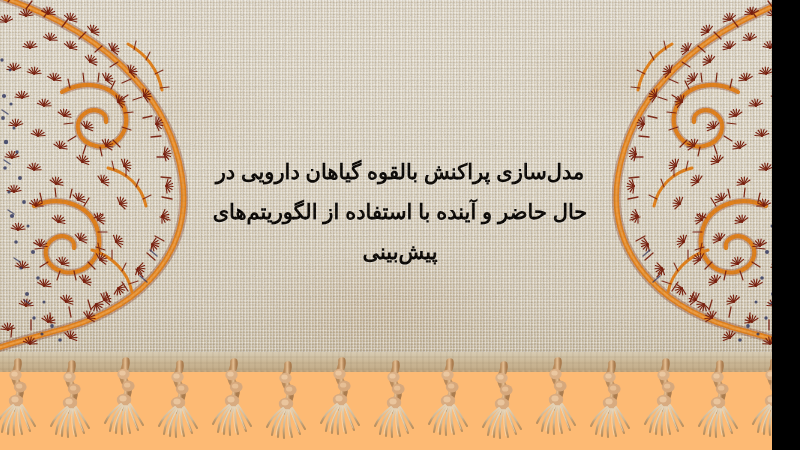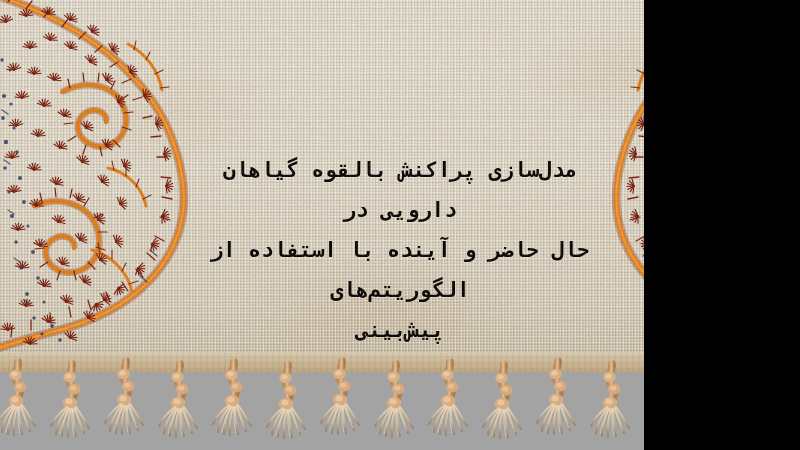--- a/index.html
+++ b/index.html
@@ -1,19 +1,19 @@
 <!DOCTYPE html>
 <html><head>
 <meta charset="utf-8">
 <style>
   html,body{margin:0;padding:0;background:#000;}
   #stage{
-    position:relative;width:644px;height:450px;overflow:hidden;
-    background:#a3a3a3;
-    font-family:Liberation Mono, monospace;
+    position:relative;width:772px;height:450px;overflow:hidden;
+    background:#fdba74;
+    font-family:Liberation Sans, sans-serif;
   }
 
   
   #fabric{
     position:absolute;left:0;top:0;width:800px;height:372px;
     background:
       
       radial-gradient(ellipse 200px 90px at 48% 84%, rgba(190,160,120,.30), rgba(190,160,120,0) 70%),
       radial-gradient(ellipse 150px 70px at 78% 20%, rgba(196,170,132,.20), rgba(196,170,132,0) 70%),
       radial-gradient(ellipse 170px 80px at 20% 30%, rgba(200,176,140,.16), rgba(200,176,140,0) 72%),

